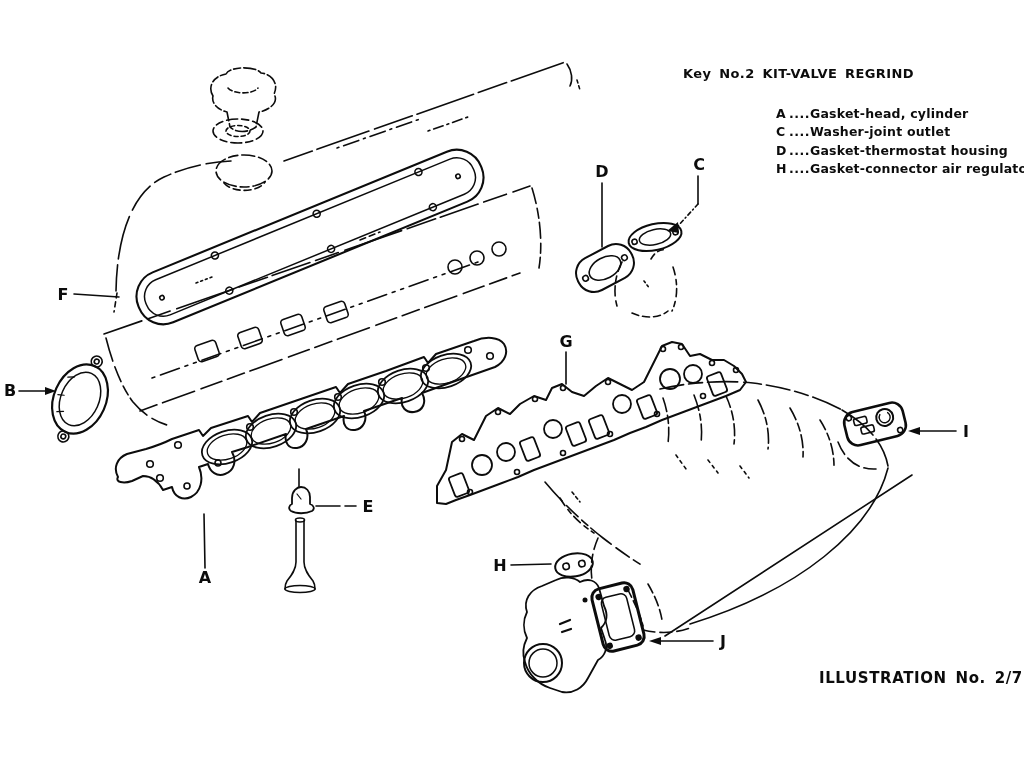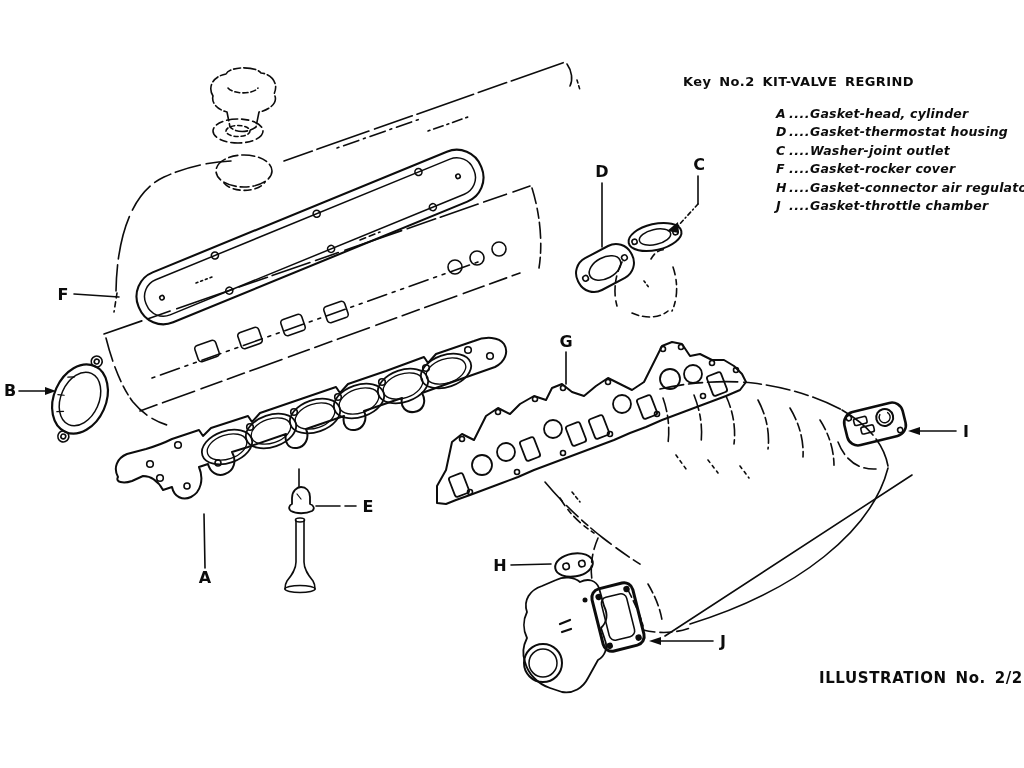--- a/index.html
+++ b/index.html
@@ -3,27 +3,27 @@
 <meta charset="utf-8">
 <style>
   html,body{margin:0;padding:0;background:#e8e8e8;}
   .sheet{
     position:relative;width:1024px;height:768px;background:#ffffff;
     overflow:hidden;font-family:"DejaVu Sans","Liberation Sans",sans-serif;color:#0c0c0c;
   }
   .art{position:absolute;left:0;top:0;}
   .callout{font:bold 16px "DejaVu Sans",sans-serif;fill:#0c0c0c;stroke:none;}
   .legend{
-    position:absolute;left:683px;top:74px;width:330px;
+    position:absolute;left:683px;top:66px;width:330px;
     color:#0c0c0c;
   }
   .legend-title{
     font-size:13px;font-weight:bold;letter-spacing:0.4px;word-spacing:3px;white-space:nowrap;
   }
-  .legend-list{margin-top:16px;padding-left:93px;font-style:italic;}
+  .legend-list{margin-top:24px;padding-left:93px;}
   .legend-row{
     font-size:12.5px;font-weight:bold;line-height:18.4px;white-space:nowrap;letter-spacing:0.2px;
   }
   .lg-letter{display:inline-block;min-width:13px;}
   .lg-dots{letter-spacing:0.5px;}
   .footer{
     position:absolute;left:819px;top:669px;
     font-size:15px;font-weight:bold;letter-spacing:0.6px;word-spacing:3px;color:#0c0c0c;white-space:nowrap;
   }
 </style>
@@ -271,23 +271,21 @@
         <text class="callout" x="966" y="437" text-anchor="middle">I</text>
         <text class="callout" x="723" y="647" text-anchor="middle">J</text>
       </g>
     </g>
   </svg>
 
   <div class="legend">
     <div class="legend-title">Key No.2 KIT-VALVE REGRIND</div>
     <div class="legend-list">
       <div class="legend-row"><span class="lg-letter">A</span><span class="lg-dots">....</span><span class="lg-name">Gasket-head, cylinder</span></div>
+      <div class="legend-row"><span class="lg-letter">C</span><span class="lg-dots">....</span><span class="lg-name">Washer-joint outlet</span></div>
       <div class="legend-row"><span class="lg-letter">D</span><span class="lg-dots">....</span><span class="lg-name">Gasket-thermostat housing</span></div>
-      <div class="legend-row"><span class="lg-letter">C</span><span class="lg-dots">....</span><span class="lg-name">Washer-joint outlet</span></div>
-      <div class="legend-row"><span class="lg-letter">F</span><span class="lg-dots">....</span><span class="lg-name">Gasket-rocker cover</span></div>
       <div class="legend-row"><span class="lg-letter">H</span><span class="lg-dots">....</span><span class="lg-name">Gasket-connector air regulator</span></div>
-      <div class="legend-row"><span class="lg-letter">J</span><span class="lg-dots">....</span><span class="lg-name">Gasket-throttle chamber</span></div>
     </div>
   </div>
 
-  <div class="footer">ILLUSTRATION No. 2/2</div>
+  <div class="footer">ILLUSTRATION No. 2/7</div>
 
 </div>
 
 </body></html>

